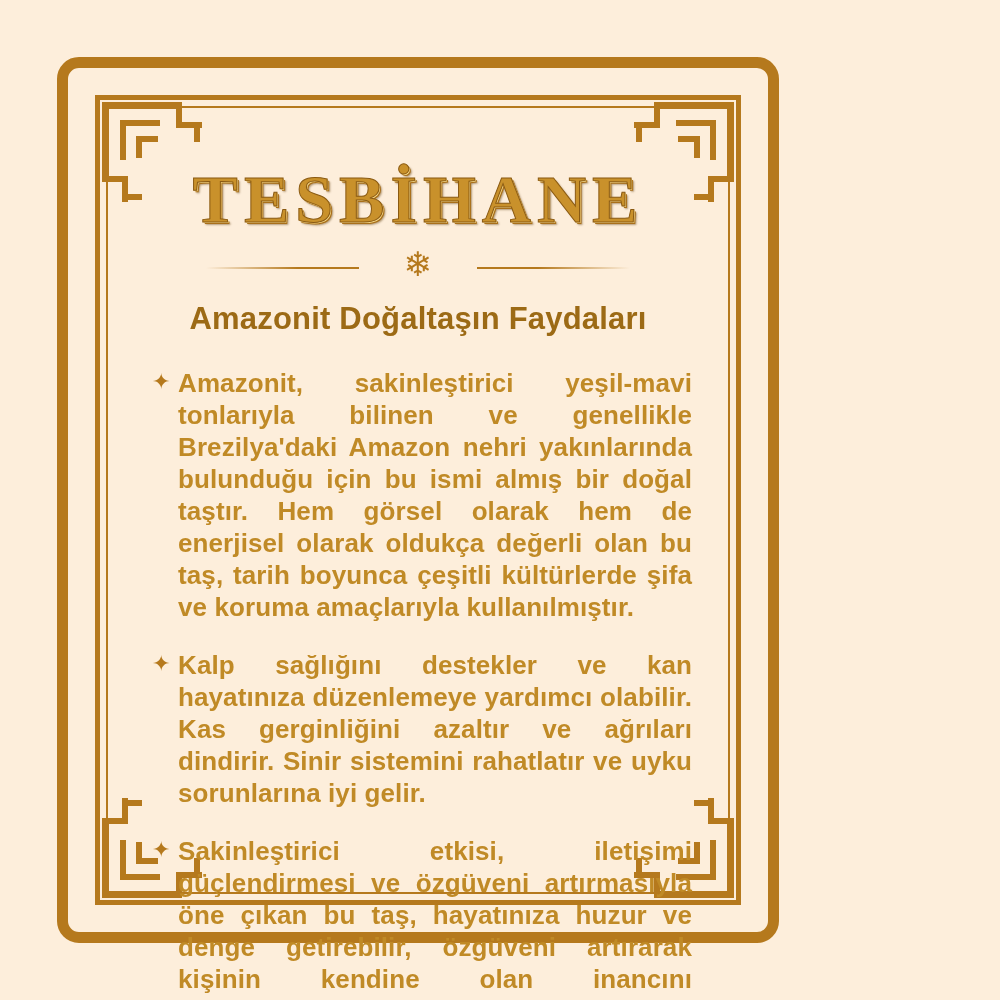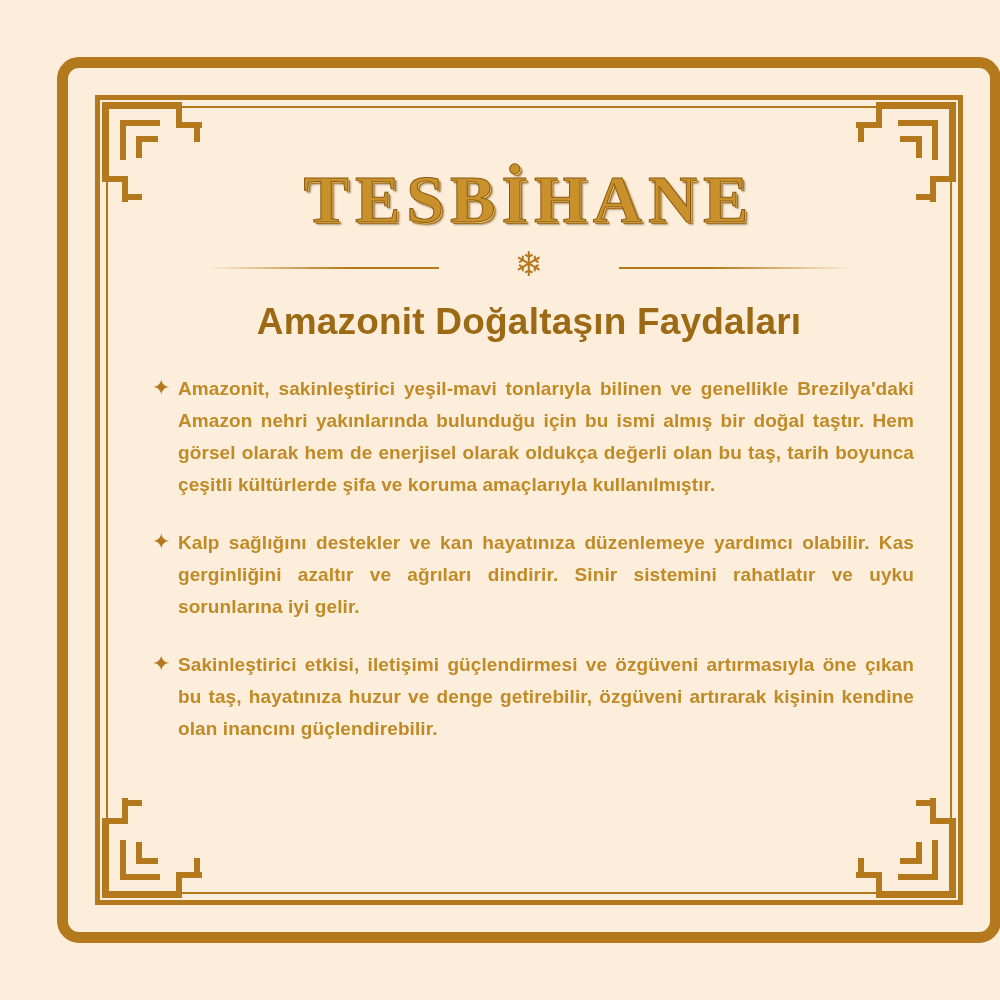--- a/index.html
+++ b/index.html
@@ -11,21 +11,21 @@
     height: 1000px;
     background: #fdeedb;
     font-family: "Liberation Sans", sans-serif;
     overflow: hidden;
   }
 
   .card {
     position: absolute;
     left: 57px;
     top: 57px;
-    width: 944px;
+    width: 722px;
     height: 886px;
     box-sizing: border-box;
     border: 11px solid #b5791d;
     border-radius: 22px;
     background: #fdeedb;
   }
 
   
   .frame-outer {
     position: absolute;
@@ -119,21 +119,21 @@
     top: -4px;
     transform: translateX(-50%);
     color: #b5791d;
     font-size: 34px;
     line-height: 34px;
     font-family: "DejaVu Sans", sans-serif;
   }
 
   .subtitle {
     text-align: center;
-    font-size: 37px;
+    font-size: 31px;
     font-weight: bold;
     color: #9c6a15;
     margin-top: 6px;
     letter-spacing: 0.2px;
   }
 
   .bullets {
     margin-top: 30px;
     padding: 0 16px 0 24px;
   }
@@ -147,21 +147,21 @@
     font-size: 22px;
     line-height: 30px;
     width: 26px;
     flex: 0 0 26px;
     text-align: left;
     font-family: "DejaVu Sans", sans-serif;
   }
   .bullet-text {
     flex: 1;
     text-align: justify;
-    font-size: 19px;
+    font-size: 26px;
     line-height: 32px;
     font-weight: bold;
     color: #c08a26;
     letter-spacing: 0.1px;
   }
 </style>
 </head>
 <body>
 
 <div class="card">

